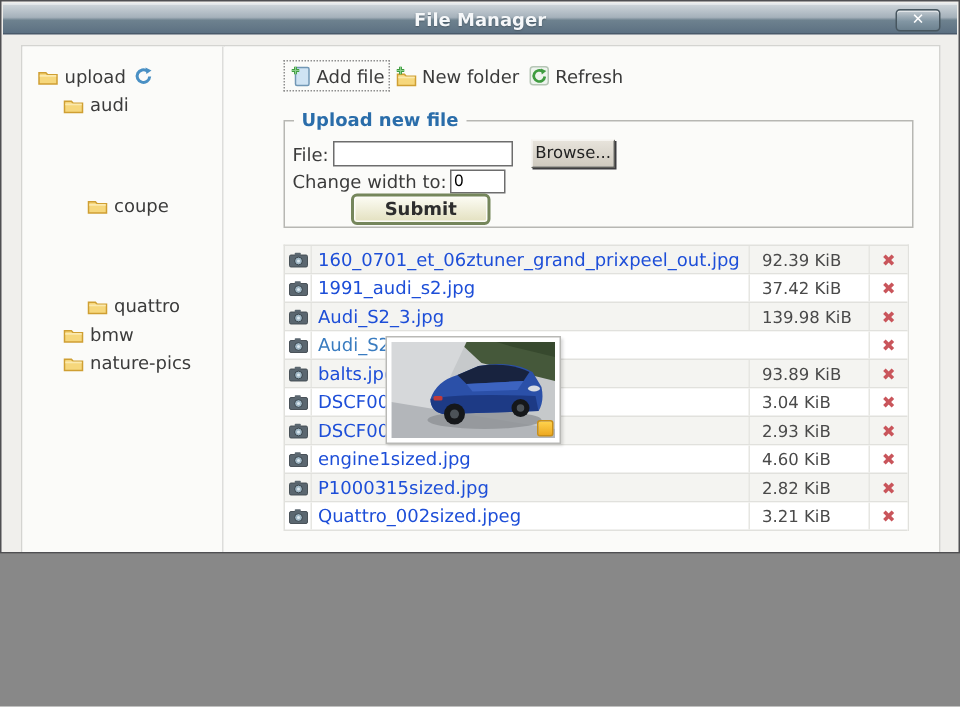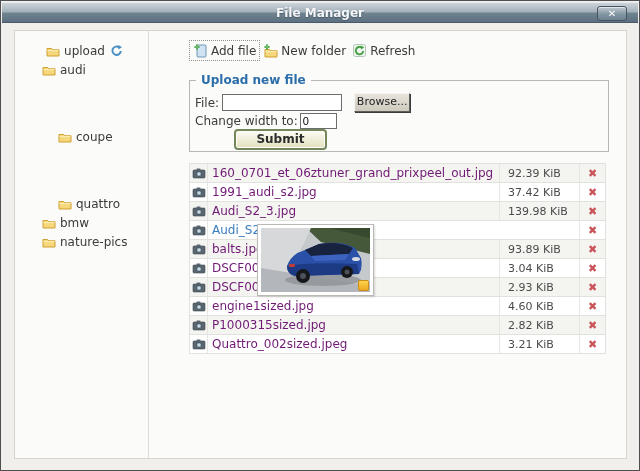--- a/index.html
+++ b/index.html
@@ -1,18 +1,18 @@
 <!DOCTYPE html>
 <html><head>
 <meta charset="utf-8">
 <style>
   html,body{margin:0;padding:0;background:#888;}
   *{box-sizing:border-box;}
   .window{
-    position:relative;width:640px;height:471px;margin:0 auto;
+    position:relative;width:640px;height:369px;margin:0 auto;
     background:#f0efec;border:1px solid #4f4f52;
     box-shadow:0 1px 0 #2c2c2e;
     font-family:"DejaVu Sans","Liberation Sans",sans-serif;
     font-size:12px;color:#3b3b3b;overflow:hidden;
   }
   
   .titlebar{
     position:absolute;left:1px;top:1px;right:1px;height:21px;
     background:linear-gradient(#cdd4d9 0%,#a5b1bb 45%,#6e828f 55%,#5c7082 100%);
     border-top:1px solid #e6eaed;border-bottom:1px solid #49596a;
@@ -31,21 +31,21 @@
   }
   
   .inner{
     position:absolute;left:13px;top:29px;width:613px;height:429px;
     background:#fbfbf9;border:1px solid #d4d4d1;
   }
   .treepanel{position:absolute;left:0;top:0;bottom:0;width:134px;border-right:1px solid #dddddb;background:#fbfbf9;padding-top:11px;}
   .rightpanel{position:absolute;left:135px;right:0;top:0;bottom:0;background:#fbfbf9;}
   
   .titem{height:19px;line-height:19px;white-space:nowrap;cursor:pointer;}
-  .lvl0{padding-left:10px;text-align:center;} .lvl1{padding-left:27px;} .lvl2{padding-left:43px;margin-top:48px;}
+  .lvl0{padding-left:10px;} .lvl1{padding-left:27px;} .lvl2{padding-left:43px;margin-top:48px;}
   .titem svg{vertical-align:-2px;margin-right:4px;}
   .tree-refresh{margin-left:5px;vertical-align:-2px;}
   
   .toolbar{position:absolute;left:39px;top:9px;display:flex;align-items:center;white-space:nowrap;}
   .tbtn{display:inline-flex;align-items:center;gap:3px;cursor:pointer;padding:2px 3px;}
   .tbtn.focused{border:1px dotted #8f8f8f;}
   .tbtn svg{flex:none;}
   
   .fieldset{
     position:absolute;left:39px;top:49px;width:420px;height:72px;
@@ -76,21 +76,21 @@
   }
   
   .table{
     position:absolute;left:39px;top:132px;width:417px;
     border:1px solid #e1e1dd;border-bottom:none;
   }
   .frow{display:flex;height:19px;border-bottom:1px solid #e1e1dd;background:#fff;}
   .frow:nth-child(odd){background:#f4f4f1;}
   .cell{display:flex;align-items:center;overflow:hidden;white-space:nowrap;}
   .icon-cell{width:18px;justify-content:center;border-right:1px solid #e6e6e2;flex:none;}
-  .name-cell{flex:1;padding-left:4px;font-size:12px;color:#701a75;cursor:pointer;}
+  .name-cell{flex:1;padding-left:4px;font-size:12px;color:#1d4ed8;cursor:pointer;}
   .name-cell.hovered{color:#3a7cc0;}
   .size-cell{width:80px;flex:none;border-left:1px solid #e6e6e2;padding-left:8px;font-size:11px;color:#4a4a4a;}
   .del-cell{width:26px;flex:none;border-left:1px solid #e6e6e2;justify-content:center;color:#c9555b;font-size:11px;cursor:pointer;}
   
   .tooltip{
     position:absolute;left:107px;top:193px;width:117px;height:72px;
     background:#fff;border:1px solid #b9b9b6;padding:3px;z-index:5;
     box-shadow:1px 1px 2px rgba(0,0,0,.15);
   }
   .tooltip svg{display:block;}

